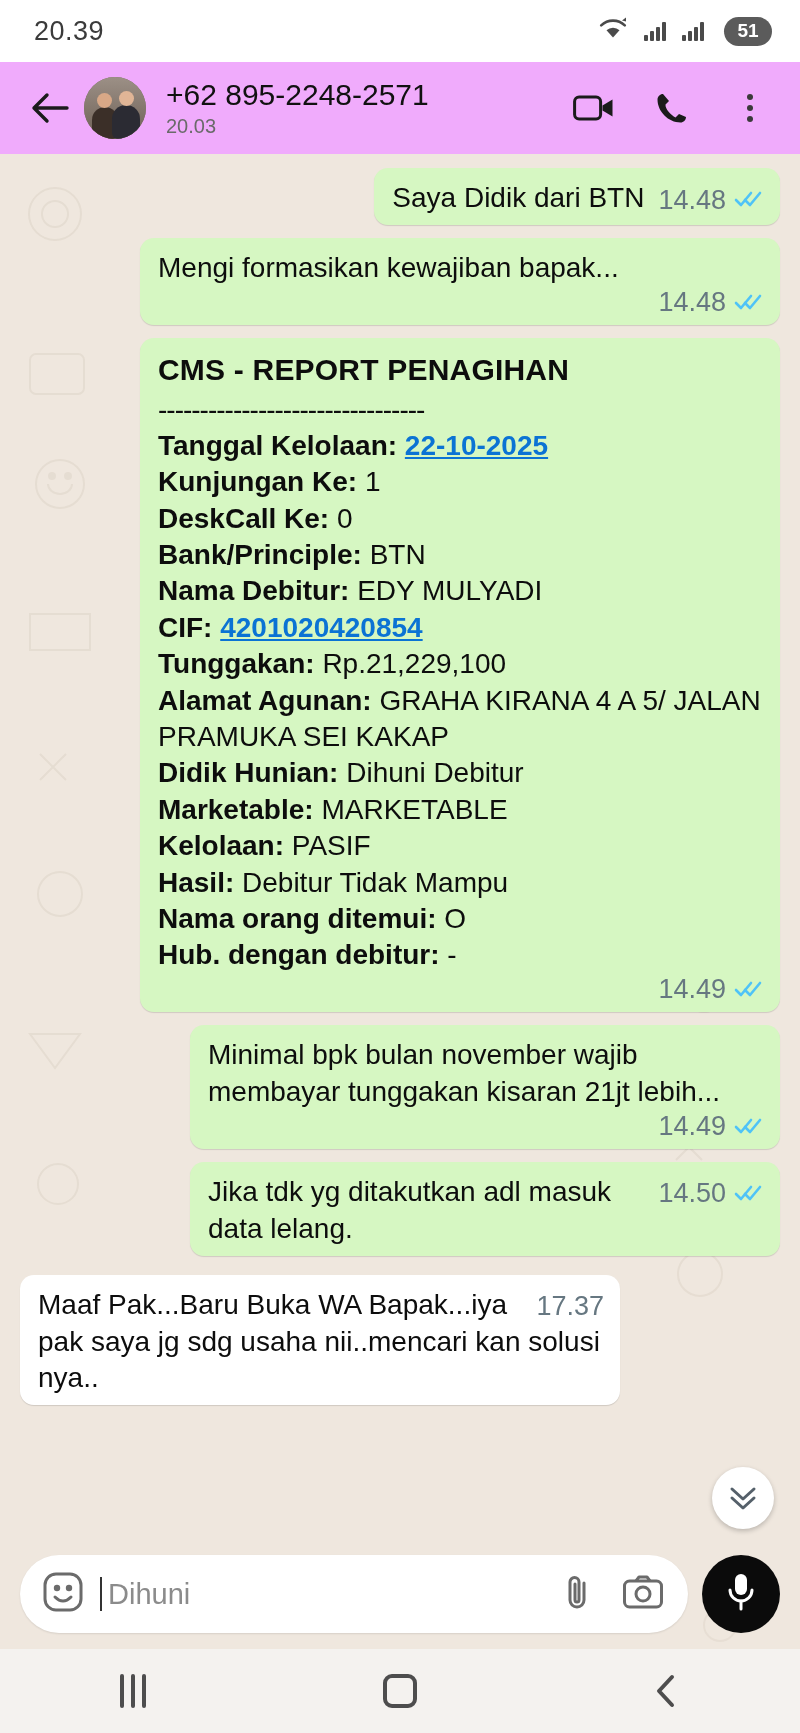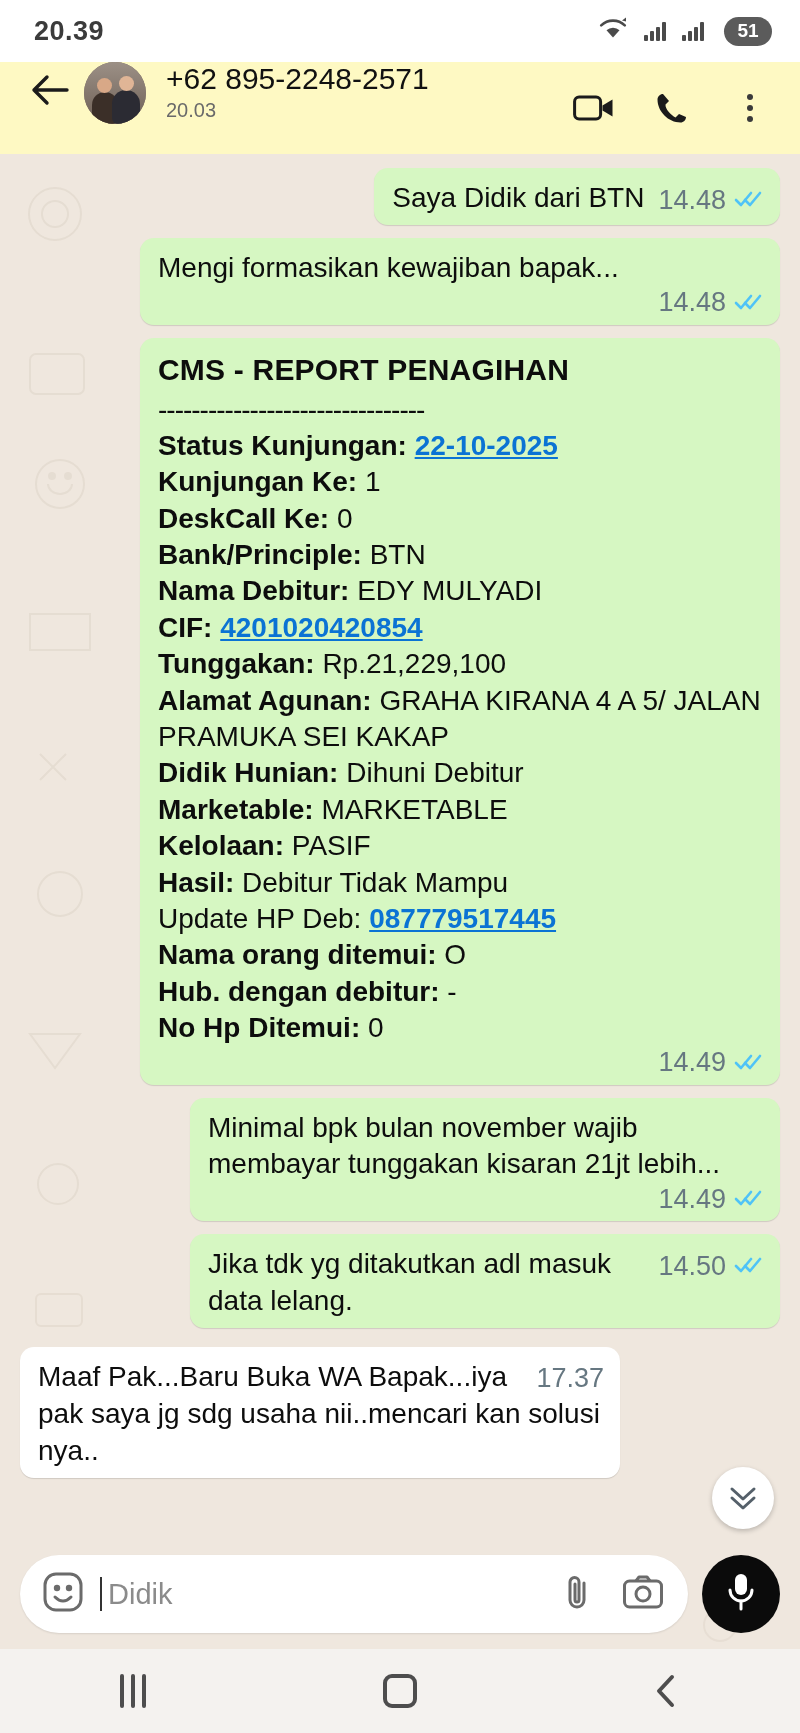--- a/index.html
+++ b/index.html
@@ -24,21 +24,21 @@
     height: 62px;
     background: #ffffff;
     display: flex;
     align-items: center;
     justify-content: space-between;
     padding: 0 28px 0 34px;
     flex: 0 0 auto;
   }
   .status-time {
     font-size: 27px;
-    font-weight: bold;
+    font-weight: normal;
     color: #3b3b3b;
     letter-spacing: 0.5px;
   }
   .status-right {
     display: flex;
     align-items: center;
     gap: 16px;
   }
   .wifi-icon { display: block; }
   .signal-bars {
@@ -65,22 +65,23 @@
     border-radius: 20px;
     padding: 3px 11px 4px 11px;
     min-width: 48px;
     text-align: center;
     margin-left: 4px;
   }
 
   
   .header {
     height: 92px;
-    background: #fef9c3;
-    display: flex;
+    background: #f0abfc;
+    display: flex;
+    align-items: center;
     padding: 0 24px 0 22px;
     gap: 0;
     flex: 0 0 auto;
   }
   .back-arrow {
     width: 56px;
     height: 56px;
     display: flex;
     align-items: center;
     justify-content: center;
@@ -405,21 +406,21 @@
           </div>
         </div>
       </div>
 
       <div class="row out">
         <div class="bubble out report">
           <div class="rtitle">CMS - REPORT PENAGIHAN</div>
           <div class="line divider">--------------------------------</div>
 
           <div class="line">
-            <b>Status Kunjungan:</b>
+            <b>Tanggal Kelolaan:</b>
             <span class="link">22-10-2025</span>
           </div>
           <div class="line">
             <b>Kunjungan Ke:</b>
             <span>1</span>
           </div>
           <div class="line">
             <b>DeskCall Ke:</b>
             <span>0</span>
           </div>
@@ -453,34 +454,26 @@
           </div>
           <div class="line">
             <b>Kelolaan:</b>
             <span>PASIF</span>
           </div>
           <div class="line">
             <b>Hasil:</b>
             <span>Debitur Tidak Mampu</span>
           </div>
           <div class="line">
-            <span>Update HP Deb:</span>
-            <span class="link">087779517445</span>
-          </div>
-          <div class="line">
             <b>Nama orang ditemui:</b>
             <span>O</span>
           </div>
           <div class="line">
             <b>Hub. dengan debitur:</b>
             <span>-</span>
-          </div>
-          <div class="line">
-            <b>No Hp Ditemui:</b>
-            <span>0</span>
           </div>
 
           <div class="meta">
             <span class="time">14.49</span>
             <span class="ticks">
               <svg width="30" height="20" viewBox="0 0 30 20">
                   <path d="M2 11 l5 5 l10 -12" stroke="#4fc3f7" stroke-width="2.6" fill="none" stroke-linecap="round" stroke-linejoin="round"></path>
                   <path d="M11 11 l5 5 l10 -12" stroke="#4fc3f7" stroke-width="2.6" fill="none" stroke-linecap="round" stroke-linejoin="round"></path>
                 </svg>
             </span>
@@ -550,21 +543,21 @@
       <span class="emoji-btn">
         <svg width="42" height="42" viewBox="0 0 42 42">
           <rect x="3" y="3" width="36" height="36" rx="11" stroke="#6b6b6b" stroke-width="3" fill="none"></rect>
           <circle cx="15" cy="17" r="3.2" fill="#6b6b6b"></circle>
           <circle cx="27" cy="17" r="3.2" fill="#6b6b6b"></circle>
           <path d="M13 26 q8 8 16 0" stroke="#6b6b6b" stroke-width="3" fill="none" stroke-linecap="round"></path>
         </svg>
       </span>
       <span class="ph">
         <span class="caret"></span>
-        <span>Didik</span>
+        <span>Dihuni</span>
       </span>
       <span class="pill-icons">
         <span>
           <svg width="34" height="38" viewBox="0 0 34 38">
             <path d="M24 10 v17 a7 7 0 0 1 -14 0 V9 a4.5 4.5 0 0 1 9 0 v18 a2 2 0 0 1 -4 0 V11" stroke="#6b6b6b" stroke-width="3" fill="none" stroke-linecap="round" stroke-linejoin="round"></path>
           </svg>
         </span>
         <span>
           <svg width="42" height="36" viewBox="0 0 42 36">
             <rect x="2.5" y="7" width="37" height="26" rx="5" stroke="#6b6b6b" stroke-width="3" fill="none"></rect>

